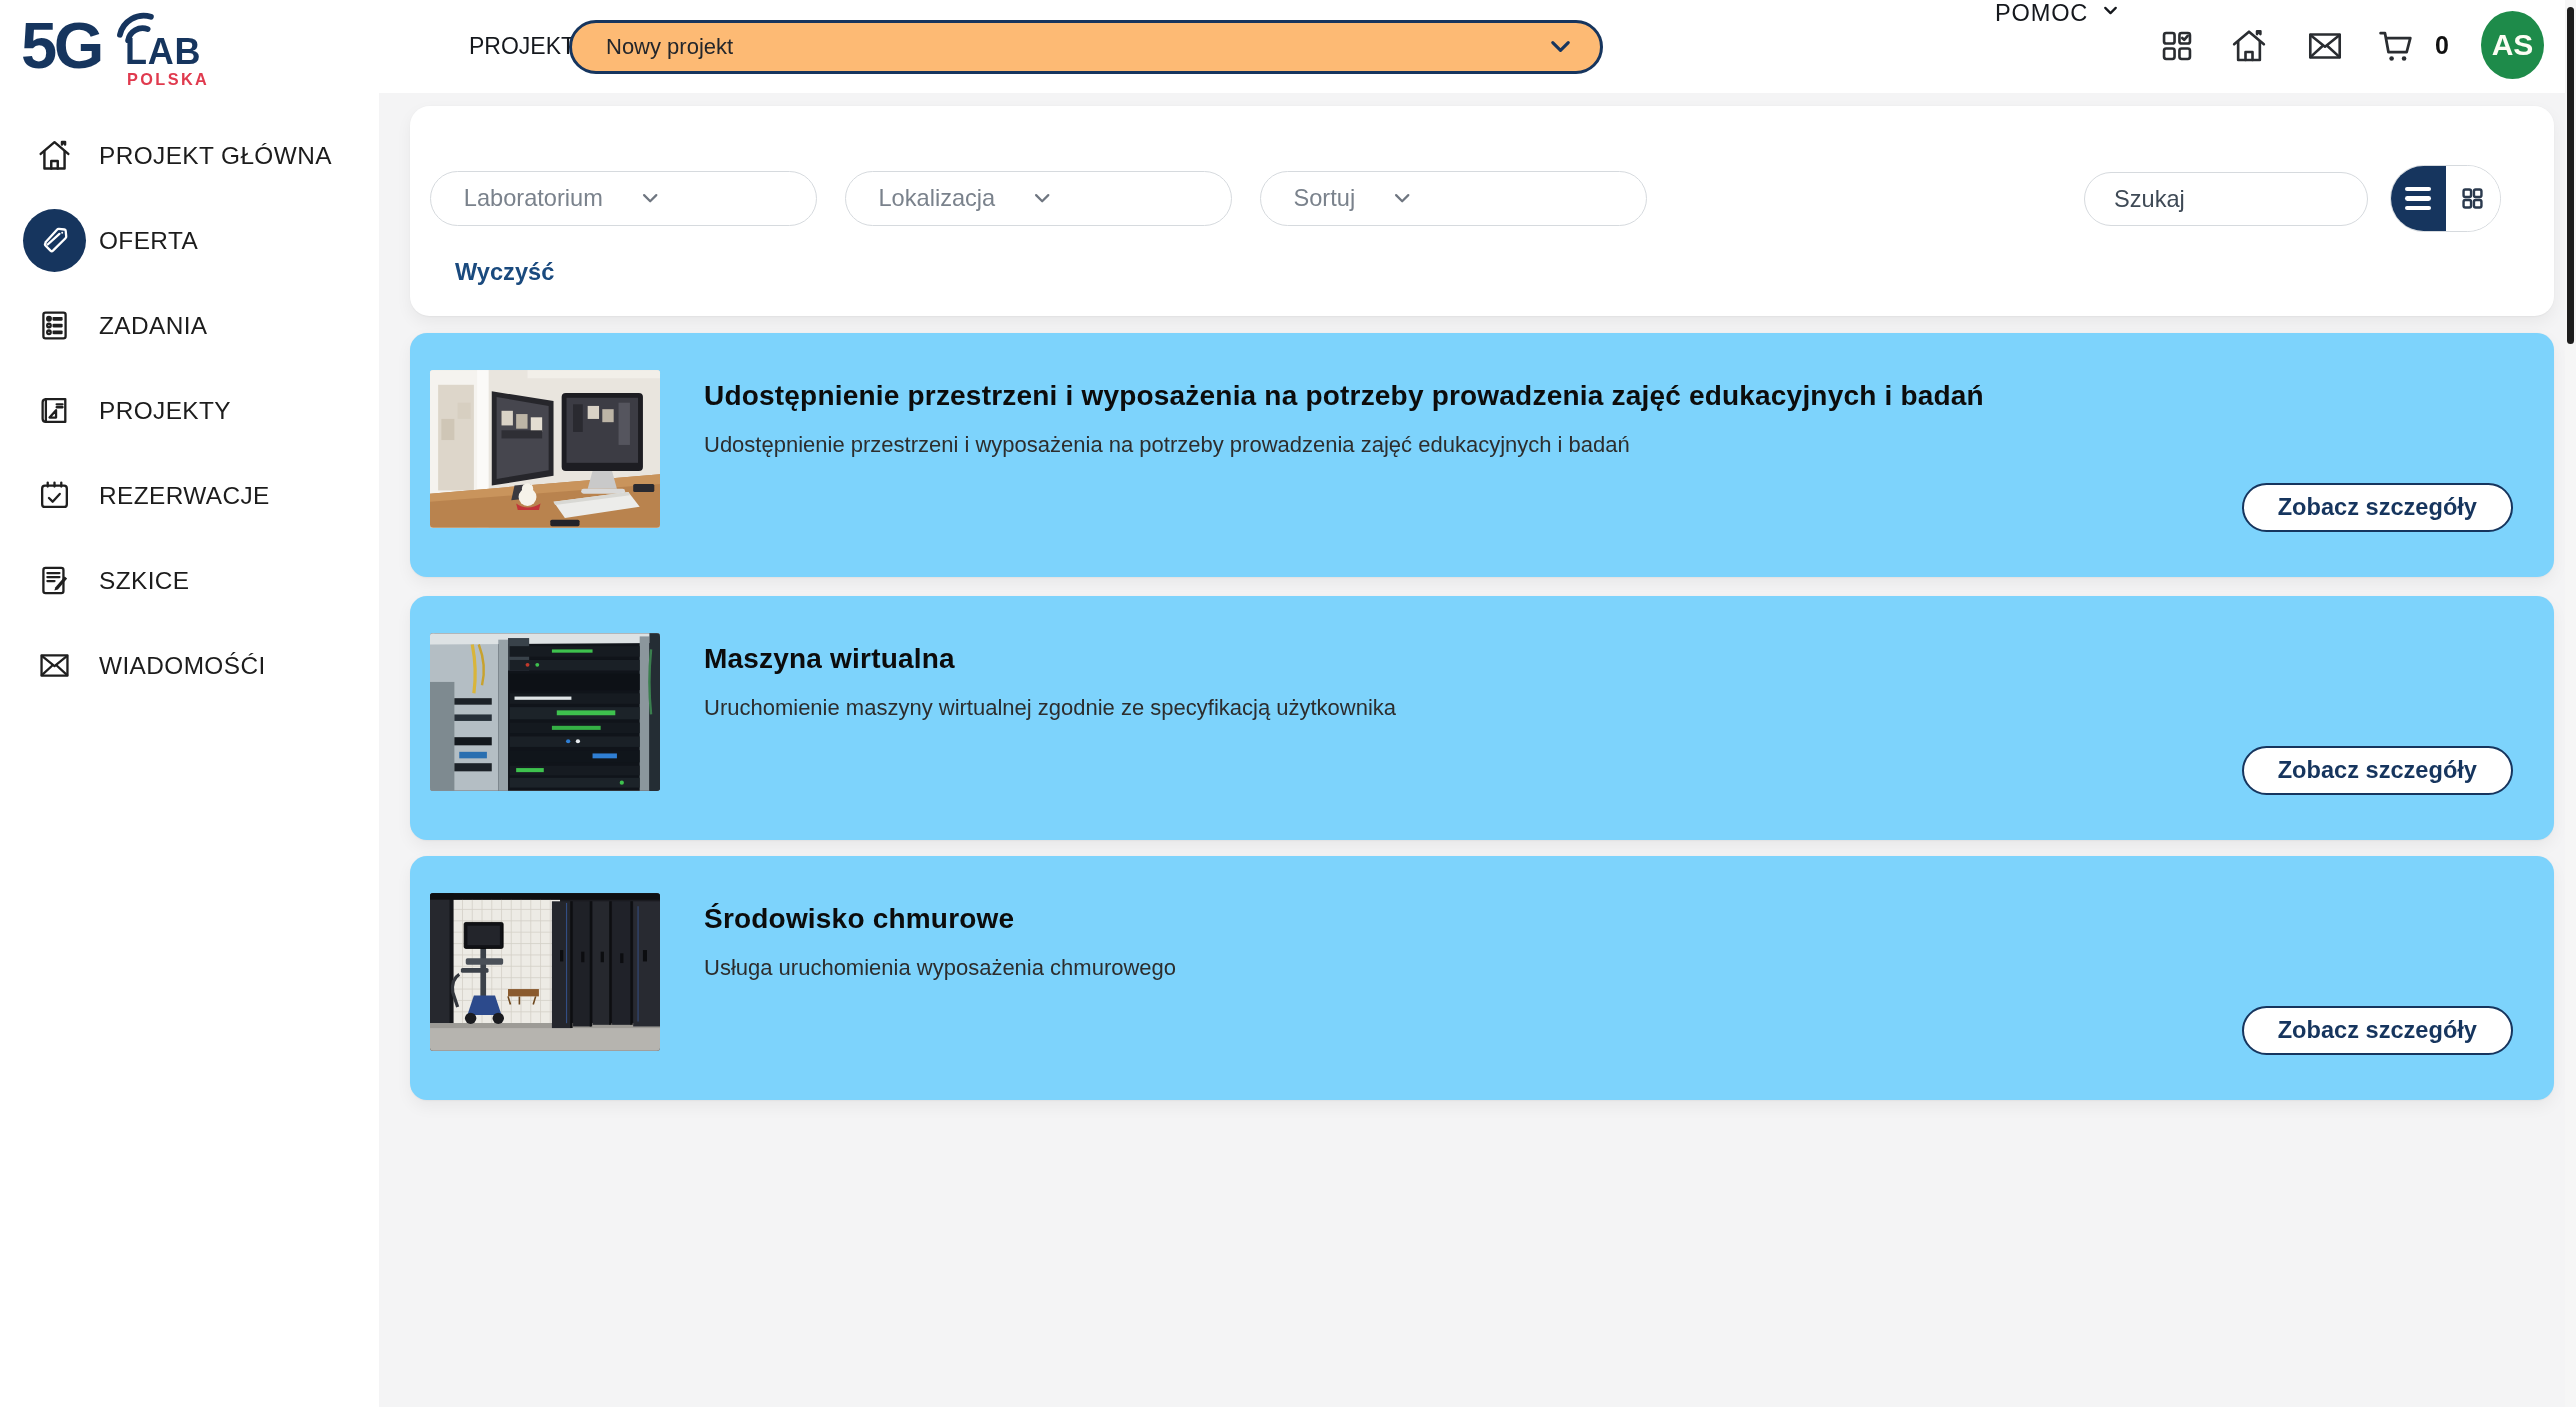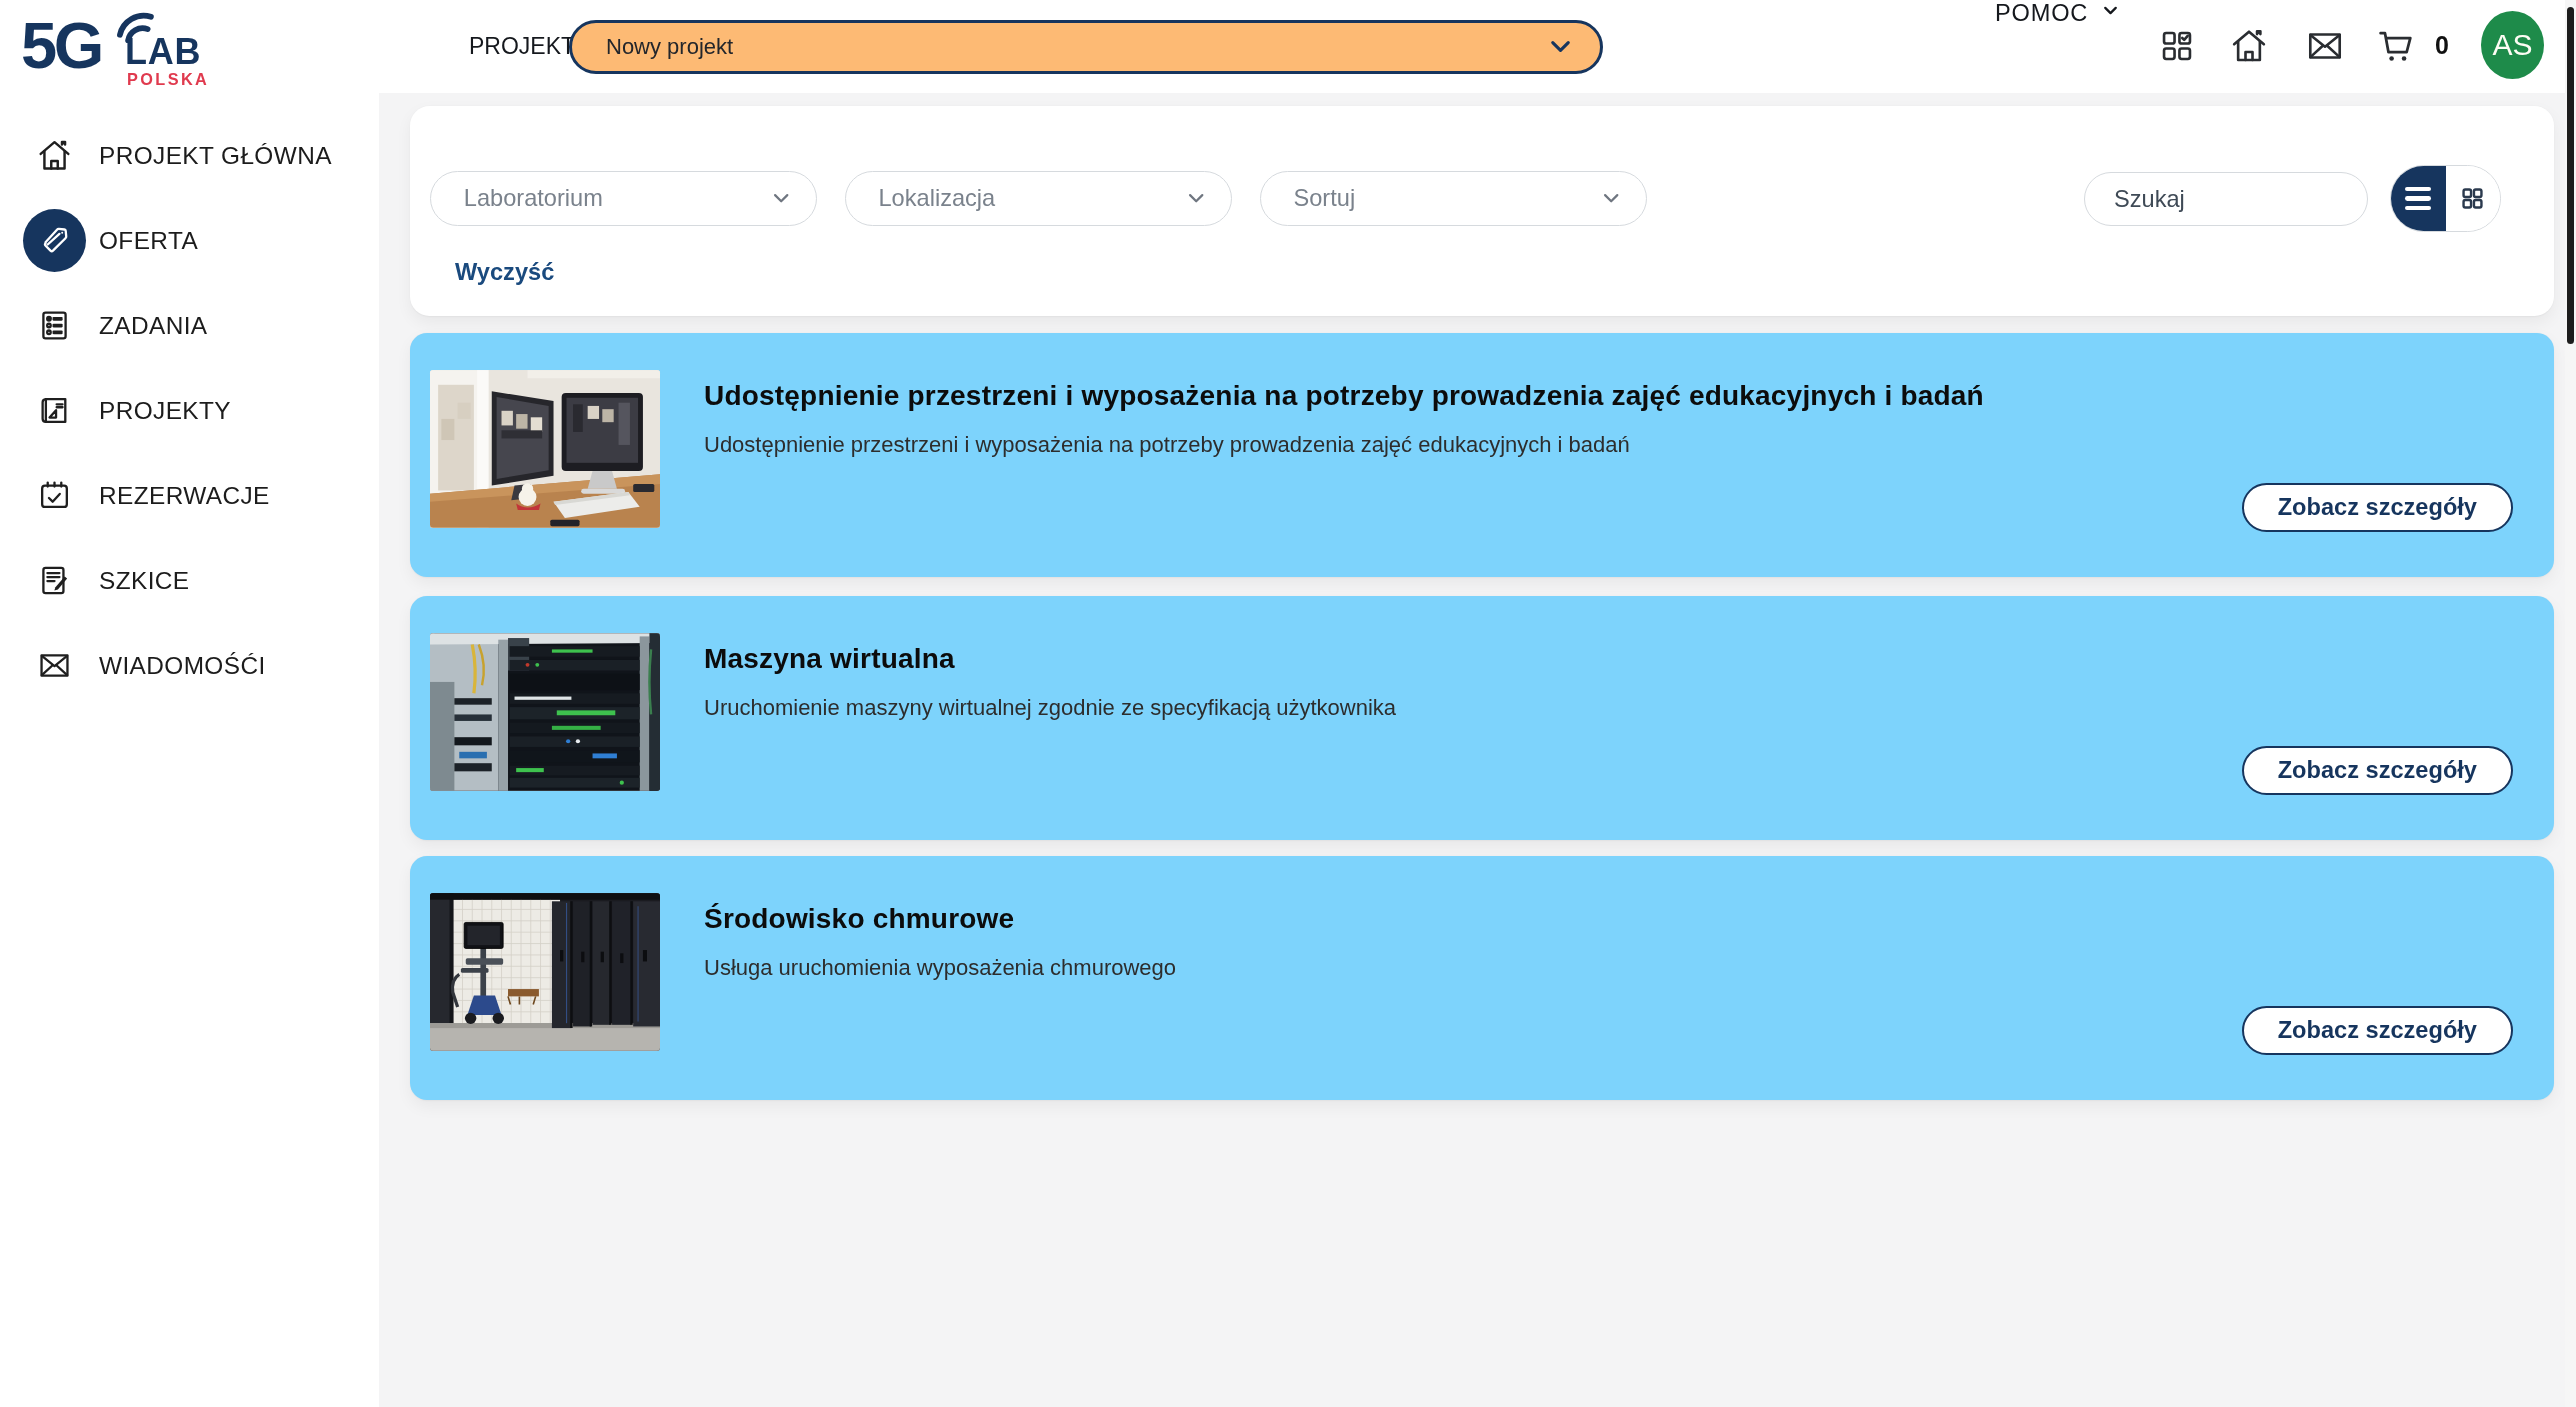--- a/index.html
+++ b/index.html
@@ -27,21 +27,21 @@
     position:absolute; left:569px; top:19.5px; width:1034px; height:54px;
     border:3.3px solid #16355e; border-radius:31px; background:#fdba74;
     display:flex; align-items:center; justify-content:space-between;
     padding:0 24.4px 0 34px; font-size:22px; color:#23262b; cursor:pointer;
   }
   .help { position:absolute; left:1995px; top:0; height:93px; display:flex; gap:11.4px; font-size:23.6px; letter-spacing:0.8px; color:#15181d; cursor:pointer; }
   .top-icon { position:absolute; top:24.4px; width:44px; height:44px; display:flex; align-items:center; justify-content:center; cursor:pointer; color:#2a2d31; }
   .cart-count { position:absolute; left:2435px; top:31px; font-size:25px; font-weight:700; color:#111; }
   .avatar {
     position:absolute; left:2481px; top:11.4px; width:63px; height:68px; border-radius:50%;
-    background:#1e8b4a; color:#fdfdf4; font-size:30px; font-weight:400;
+    background:#1e8b4a; color:#fdfdf4; font-size:30px; font-weight:700;
     display:flex; align-items:center; justify-content:center; cursor:pointer;
   }
   
   .scroll-track { position:absolute; right:0; top:0; width:11.4px; height:1407px; background:#f6f6f6; }
   .scroll-thumb { position:absolute; right:1.6px; top:6.5px; width:7.3px; height:337px; background:#1d1d1d; border-radius:4.1px; }
 
   
   .side-list { position:absolute; left:0; top:20.3px; width:379px; }
   .side-item { height:85px; display:flex; align-items:center; padding-left:23px; cursor:pointer; }
   .side-iconbox { width:63px; height:63px; flex:0 0 63px; display:flex; align-items:center; justify-content:center; color:#1f1f1f; }
@@ -50,21 +50,21 @@
 
   
   .filter-panel {
     position:absolute; left:410px; top:106px; width:2144px; height:210px;
     background:#fff; border-radius:19.5px;
     box-shadow:0 0.8px 1.6px rgba(0,0,0,.04), 0 6.5px 16.3px rgba(0,0,0,.05);
   }
   .fpill {
     position:absolute; top:65px; width:387px; height:55px;
     border:1.6px solid #d6dade; border-radius:29px; background:#fff;
-    display:flex; align-items:center; justify-content:space-between;
+    display:flex; align-items:center; 
     padding:0 23px 0 32.5px; font-size:23.6px; color:#7a828c; cursor:pointer;gap:35px;
   }
   .clear-link { position:absolute; left:45px; top:153px; font-size:23.6px; font-weight:700; color:#1a4a7e; cursor:pointer; }
   .search-pill {
     position:absolute; left:1674px; top:66px; width:284px; height:54px;
     border:1.6px solid #d6dade; border-radius:29px; background:#fff;
     display:flex; align-items:center; padding:0 19.5px 0 29px;
   }
   .search-pill input { flex:1; border:none; outline:none; font-size:23.6px; color:#3f4a56; font-family:"Liberation Sans",sans-serif; background:transparent; }
   .search-pill input::placeholder { color:#3f4a56; opacity:1; }

